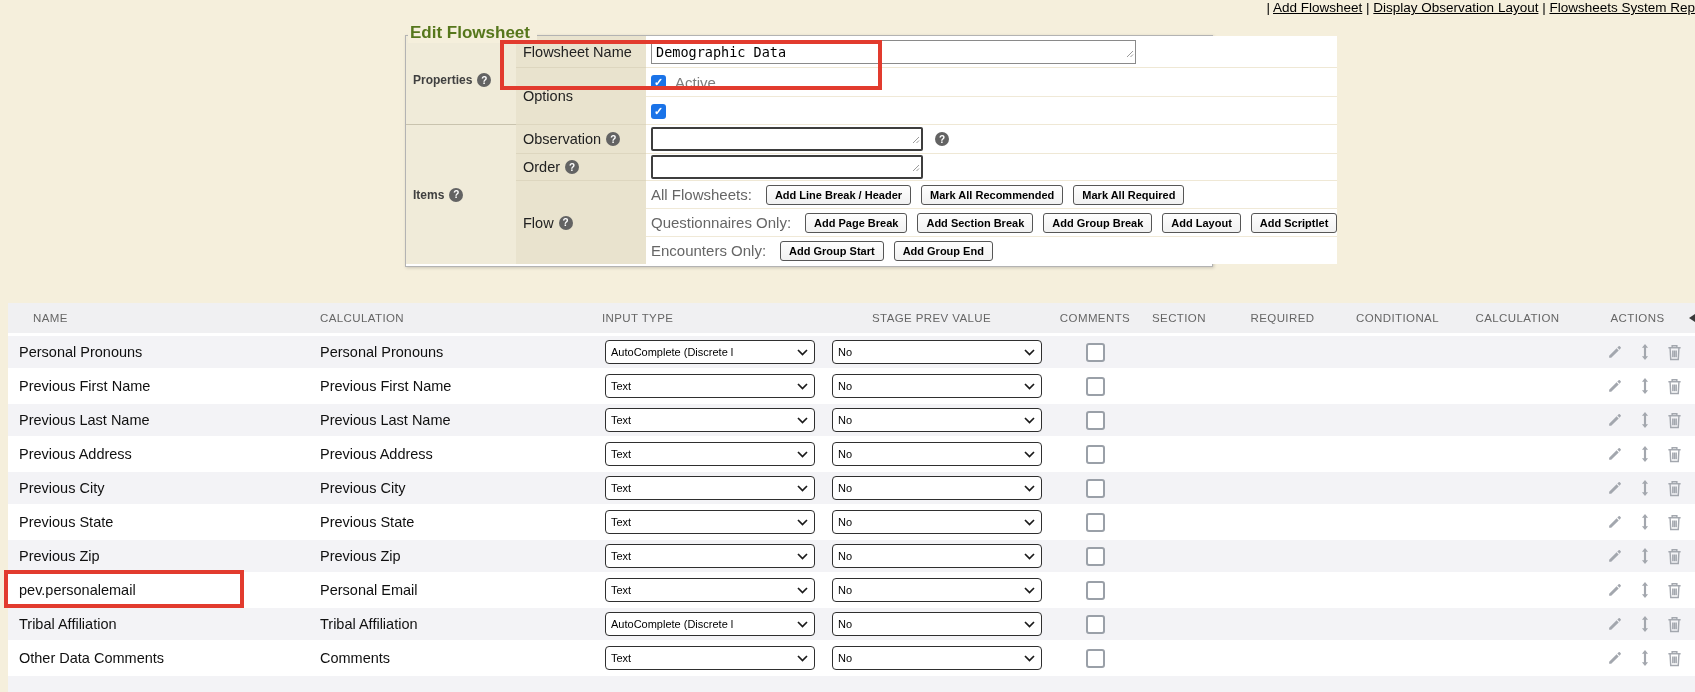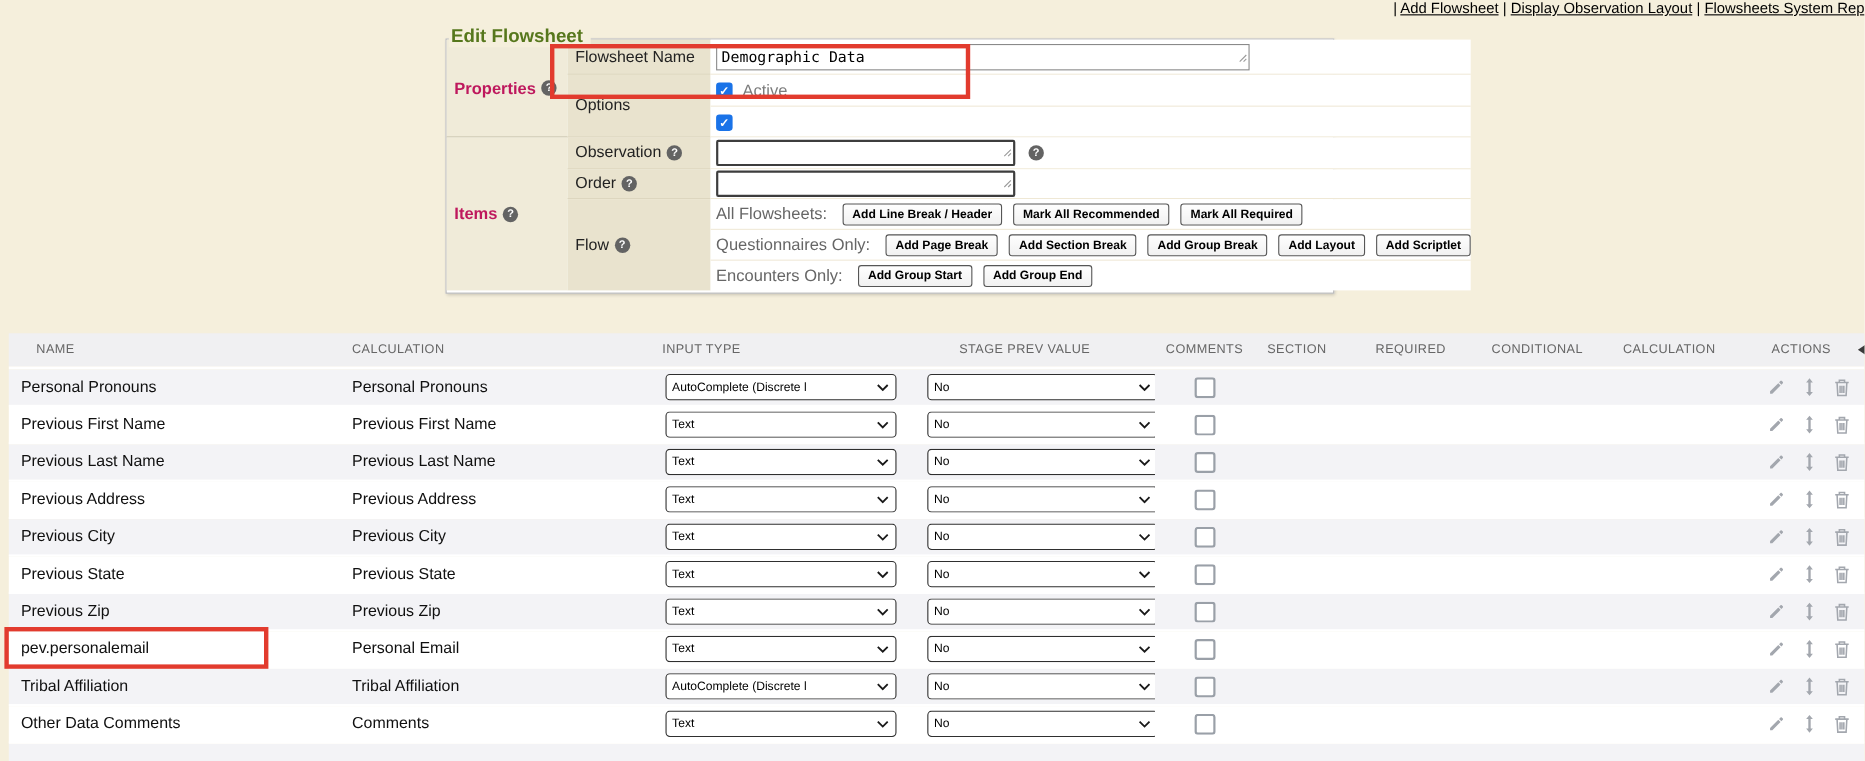--- a/index.html
+++ b/index.html
@@ -12,21 +12,21 @@
   .lsep{color:#000;}
 
   
   .fieldset{position:absolute;left:405px;top:35px;width:808px;height:232px;background:#fff;
     border:1px solid #b3b3b3;box-shadow:1px 1px 3px rgba(0,0,0,.18);box-sizing:border-box;
     display:grid;grid-template-columns:110px 130px 1fr;grid-template-rows:32px 57px 29px 27px 83px;}
   .legend{position:absolute;left:2px;top:-13px;background:#f5efdc;padding:0 7px 0 2px;
     font-size:17px;font-weight:bold;color:var(--green,#56771c);line-height:20px;}
   .cellA{grid-area:1/1/3/2;background:#f0ebd9;border-bottom:1px solid #c9c3ae;display:flex;align-items:center;padding-left:7px;box-sizing:border-box;}
   .cellB{grid-area:3/1/6/2;background:#f0ebd9;display:flex;align-items:center;padding-left:7px;box-sizing:border-box;}
-  .grouplabel{font-size:15px;font-weight:bold;color:#be185d;}
+  .grouplabel{font-size:12px;font-weight:bold;color:#404040;}
   .sub{background:#e9e3ce;display:flex;align-items:center;padding-left:7px;box-sizing:border-box;font-size:14.5px;color:#222;border-bottom:1px solid #ddd6bf;}
   .s1{grid-area:1/2/2/3;} .s2{grid-area:2/2/3/3;} .s3{grid-area:3/2/4/3;} .s4{grid-area:4/2/5/3;} .s5{grid-area:5/2/6/3;border-bottom:none;}
   .inp{background:#fff;box-sizing:border-box;border-bottom:1px solid #efe8d5;}
   .i1{grid-area:1/3/2/3;display:flex;align-items:center;}
   .i2{grid-area:2/3/3/3;}
   .i3{grid-area:3/3/4/3;display:flex;align-items:center;}
   .i4{grid-area:4/3/5/3;display:flex;align-items:center;}
   .i5{grid-area:5/3/6/3;border-bottom:none;}
 
   .help{display:inline-flex;align-items:center;justify-content:center;width:14px;height:14px;border-radius:50%;
@@ -66,21 +66,21 @@
   .collapse-arrow{position:absolute;right:-3px;top:9px;width:0;height:0;border-top:6px solid transparent;border-bottom:6px solid transparent;border-right:9px solid #3a3a3a;}
   .rows .trow{position:relative;height:32px;border-bottom:2px solid #fff;font-size:14.5px;color:#101010;}
   .rows .trow:nth-child(odd){background:#f3f3f6;}
   .rows .trow:nth-child(even){background:#fff;}
   .rows::before{content:"";display:block;height:3px;background:#fff;}
   .rows::after{content:"";display:block;height:34px;background:#f3f3f6;}
   .td{white-space:nowrap;overflow:hidden;}
   .td.name{padding-left:11px;}
   .trow.hl .td.name::before{content:"";position:absolute;left:-4px;top:-4px;width:240px;height:38px;border:4px solid var(--hl,#e23b2e);box-sizing:border-box;z-index:40;}
   .sel{display:flex;align-items:center;height:24px;width:210px;background:#fff;border:1px solid #2f2f2f;border-radius:4px;box-sizing:border-box;cursor:pointer;}
-  .itype .sel{margin-left:3px;} .stage .sel{margin-left:15px;}
+  .itype .sel{margin-left:3px;} .stage .sel{margin-left:4px;}
   .sel-text{flex:1;font-size:11px;color:#000;padding-left:5px;white-space:nowrap;overflow:hidden;}
   .sel svg{flex:none;margin-right:6px;}
   .td.com{display:flex;justify-content:center;}
   .cb-un{width:15px;height:15px;border:2px solid #9aa0a8;border-radius:3px;background:#fff;box-sizing:content-box;cursor:pointer;}
   .td.act{display:flex;justify-content:flex-end;align-items:center;gap:14px;padding-right:12px;}
   .abtn{display:inline-flex;cursor:pointer;}
 </style>
 </head>
 <body style="--hl: #e23b2e; --green: #56771c; --blue: #1a73e8;">
 

